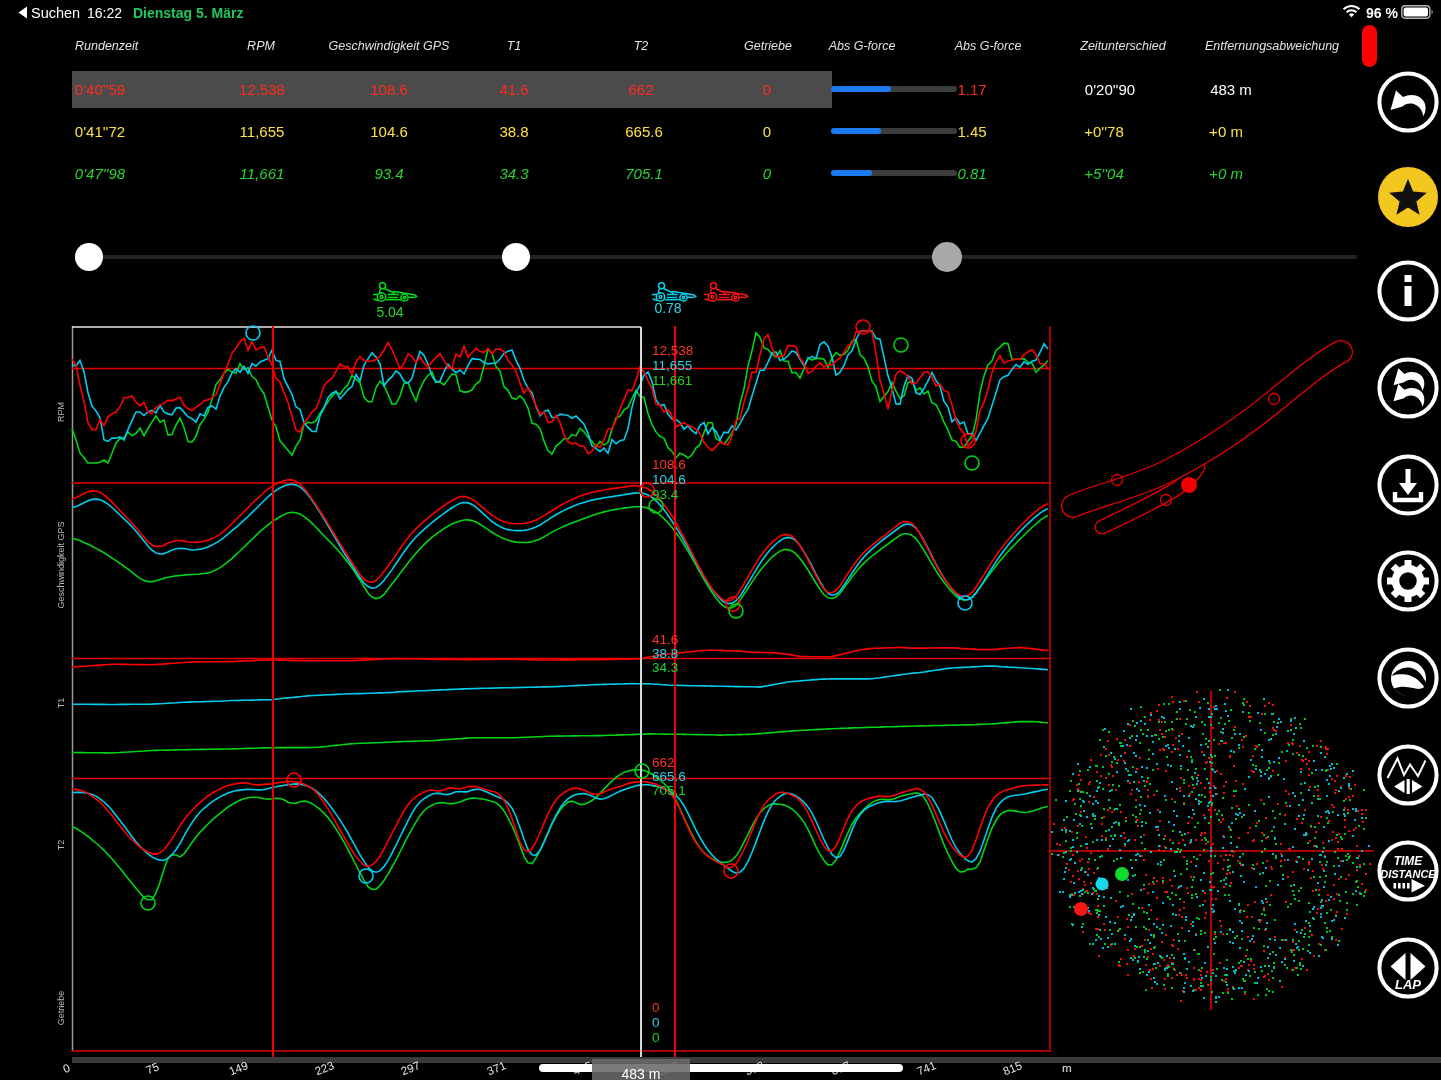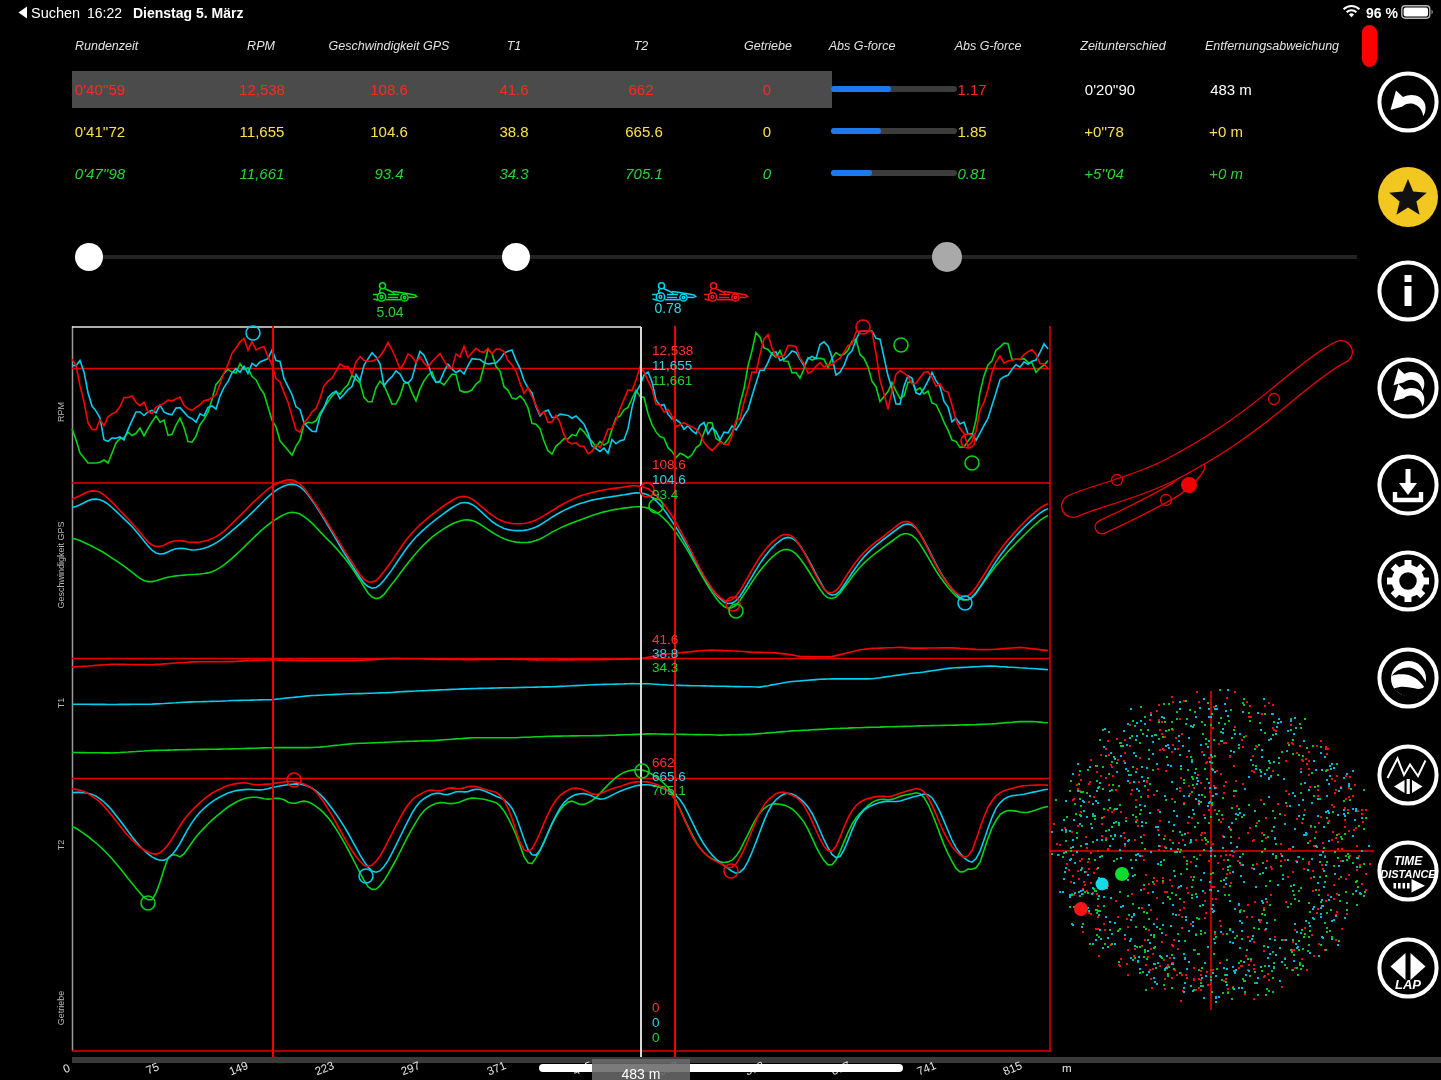--- a/index.html
+++ b/index.html
@@ -13,21 +13,21 @@
 .barfill { position:absolute; left:0; top:0; height:6px; border-radius:3px; background:#1d79ef; }
 </style>
 </head>
 <body>
 
 <svg class="abs" style="left:17px;top:6px" width="11" height="13" viewBox="0 0 11 13">
     <path d="M10 0.5 L1.5 6.5 L10 12.5 Z" fill="#fff"></path>
   </svg>
 <div class="abs" style="left:31px;top:4.5px;font-size:14.5px;font-weight:500;color:#fff">Suchen</div>
 <div class="abs" style="left:87px;top:5px;font-size:14px;font-weight:normal;color:#fff">16:22</div>
-<div class="abs" style="left:133px;top:5px;font-size:14px;font-weight:bold;color:#ffffff">Dienstag 5. März</div>
+<div class="abs" style="left:133px;top:5px;font-size:14px;font-weight:bold;color:#22c55e">Dienstag 5. März</div>
 <svg class="abs" style="left:1342px;top:4px" width="19" height="15" viewBox="0 0 19 15">
  <path d="M9.5 13.2 L6.9 10.5 a3.8 3.8 0 0 1 5.2 0 Z" fill="#fff"></path>
  <path d="M4.6 8.2 a7 7 0 0 1 9.8 0" fill="none" stroke="#fff" stroke-width="2.1"></path>
  <path d="M1.6 5.2 a11.3 11.3 0 0 1 15.8 0" fill="none" stroke="#fff" stroke-width="2.1"></path>
 </svg>
 <div class="abs" style="left:1366px;top:5px;font-size:14px;font-weight:bold;color:#fff">96 %</div>
 <svg class="abs" style="left:1401px;top:5px" width="33" height="14" viewBox="0 0 33 14">
  <rect x="0.8" y="0.8" width="28" height="12.4" rx="3.4" fill="none" stroke="#b9b9b9" stroke-width="1.4"></rect>
  <rect x="2.6" y="2.6" width="24.4" height="8.8" rx="2" fill="#fff"></rect>
  <path d="M30.6 4.5 a3.4 3.4 0 0 1 0 5 Z" fill="#b9b9b9"></path>
@@ -63,21 +63,21 @@
 
 <div class="cell cyan" style="left:100px;top:131px">0'41''72</div>
 <div class="cell cyan" style="left:262px;top:131px">11,655</div>
 <div class="cell cyan" style="left:389px;top:131px">104.6</div>
 <div class="cell cyan" style="left:514px;top:131px">38.8</div>
 <div class="cell cyan" style="left:644px;top:131px">665.6</div>
 <div class="cell cyan" style="left:767px;top:131px">0</div>
 <div class="bar" style="top:128px">
     <div class="barfill" style="width:50px"></div>
   </div>
-<div class="cell cyan" style="left:972px;top:131px">1.85</div>
+<div class="cell cyan" style="left:972px;top:131px">1.45</div>
 <div class="cell cyan" style="left:1104px;top:131px">+0''78</div>
 <div class="cell cyan" style="left:1226px;top:131px">+0 m</div>
 
 <div class="cell green" style="left:100px;top:173px">0'47''98</div>
 <div class="cell green" style="left:262px;top:173px">11,661</div>
 <div class="cell green" style="left:389px;top:173px">93.4</div>
 <div class="cell green" style="left:514px;top:173px">34.3</div>
 <div class="cell green" style="left:644px;top:173px">705.1</div>
 <div class="cell green" style="left:767px;top:173px">0</div>
 <div class="bar" style="top:170px">

